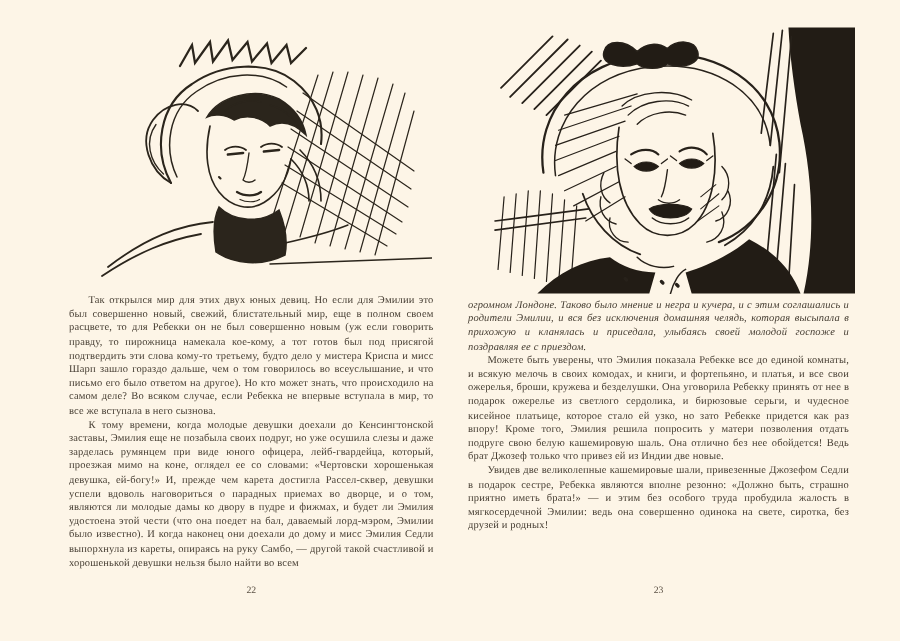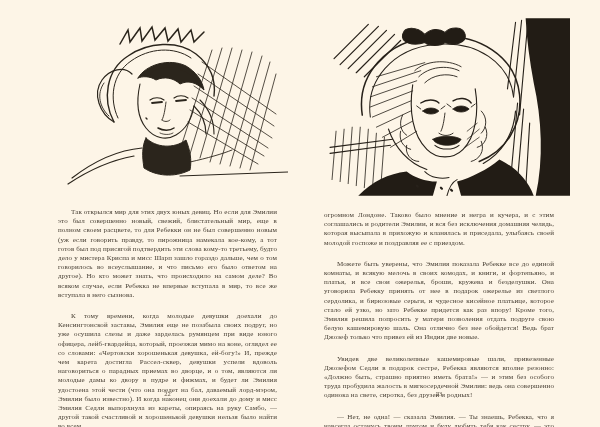--- a/index.html
+++ b/index.html
@@ -15,22 +15,22 @@
   .page.right { left:300px; }
   .illus { position:absolute; }
   .illus svg { display:block; width:100%; height:100%; }
   .textblock {
     position:absolute;
     font-size:7px; line-height:9.2px;
     color:#453d32;
     text-align:justify;
     letter-spacing:0.1px;
   }
-  .textblock p { margin:12px; text-indent:13px; }
-  .textblock p.cont { text-indent:0; }
+  .textblock p { margin:0; text-indent:13px; }
+  .textblock p.cont { text-indent:0;font-style:italic; }
   .pagenum {
     position:absolute;
     font-size:6.5px; color:#5c5246;
     text-align:center;
   }
   
   .left .illus     { left:62px;  top:22px;  width:226px; height:168px; }
   .left .textblock { left:46px;  top:196px; width:243px; }
   .left .pagenum   { left:46px;  top:390px; width:243px; }
   
@@ -148,19 +148,18 @@
 
           <path stroke-width="2.2" d="M112,168 L113,169 M122,170 L123,171 M88,166 L89,167"></path>
         </g>
       </svg>
     </div>
 
     <div class="textblock">
       <p class="cont">огромном Лондоне. Таково было мнение и негра и кучера, и с этим соглашались и родители Эмилии, и вся без исключения домашняя челядь, которая высыпала в прихожую и кланялась и приседала, улыбаясь своей молодой госпоже и поздравляя ее с приездом.</p>
       <p>Можете быть уверены, что Эмилия показала Ребекке все до единой комнаты, и всякую мелочь в своих комодах, и книги, и фортепьяно, и платья, и все свои ожерелья, броши, кружева и безделушки. Она уговорила Ребекку принять от нее в подарок ожерелье из светлого сердолика, и бирюзовые серьги, и чудесное кисейное платьице, которое стало ей узко, но зато Ребекке придется как раз впору! Кроме того, Эмилия решила попросить у матери позволения отдать подруге свою белую кашемировую шаль. Она отлично без нее обойдется! Ведь брат Джозеф только что привез ей из Индии две новые.</p>
       <p>Увидев две великолепные кашемировые шали, привезенные Джозефом Седли в подарок сестре, Ребекка являются вполне резонно: «Должно быть, страшно приятно иметь брата!» — и этим без особого труда пробудила жалость в мягкосердечной Эмилии: ведь она совершенно одинока на свете, сиротка, без друзей и родных!</p>
-      <p>— Нет, не одна! — сказала Эмилия. — Ты знаешь, Ребекка, что я навсегда останусь твоим другом и буду любить тебя как сестру, — это чистая правда!</p>
     </div>
 
     <div class="pagenum">23</div>
   </div>
 
 </div>
 
 </body></html>

